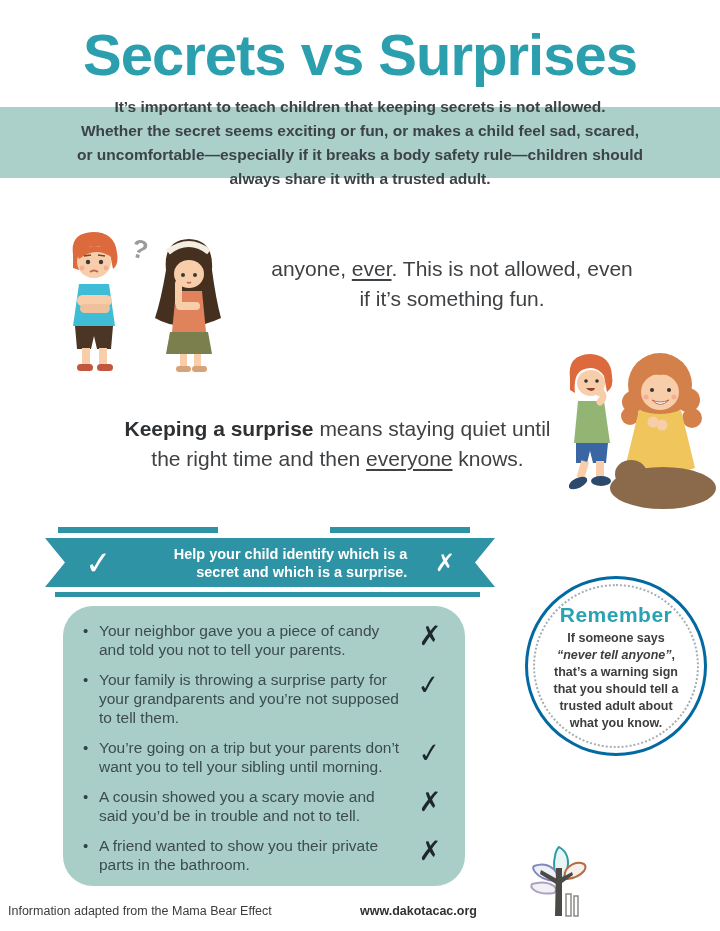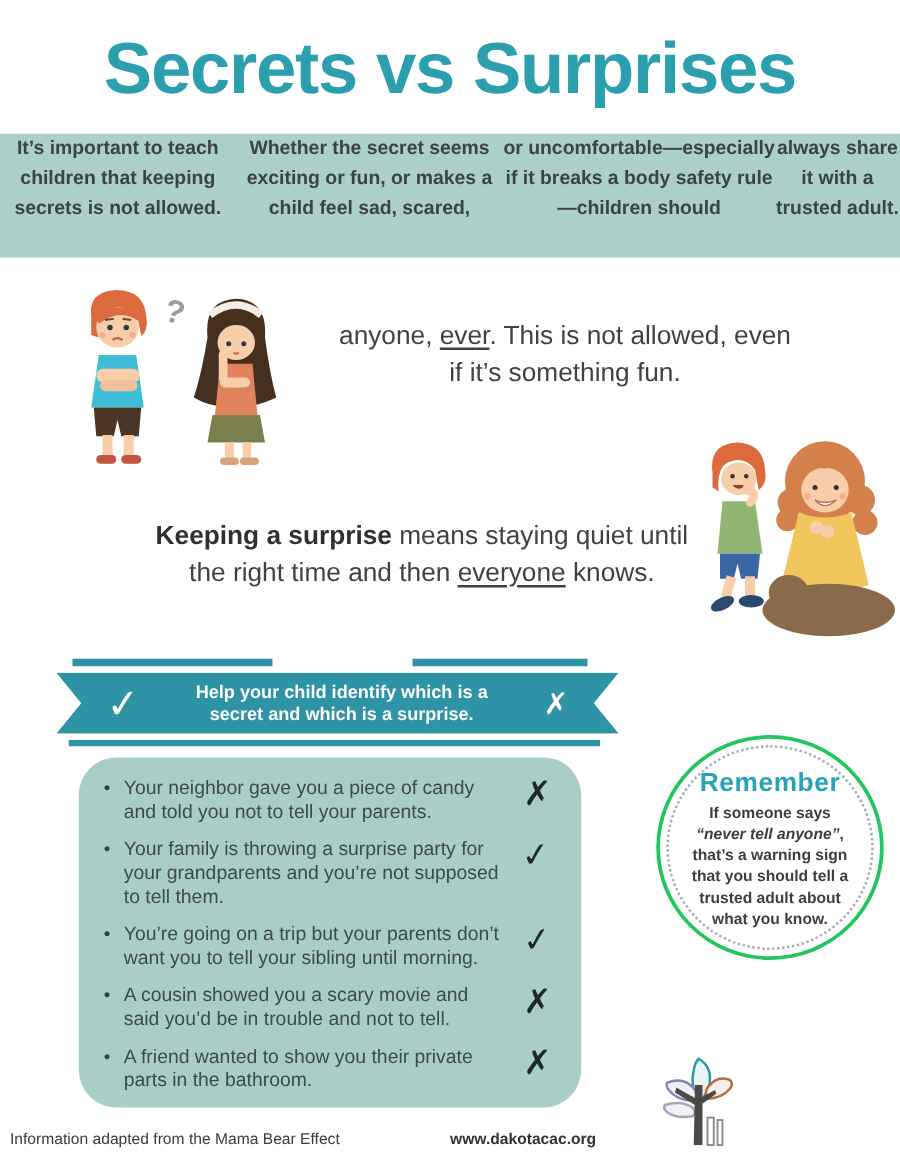--- a/index.html
+++ b/index.html
@@ -8,22 +8,22 @@
     font-family:"Liberation Sans", sans-serif;overflow:hidden;
   }
   
   .title{
     position:absolute;top:18px;left:0;width:720px;margin:0;
     text-align:center;font-size:58px;line-height:74px;font-weight:800;
     letter-spacing:-1px;color:#2B9FAD;
   }
   
   .intro-band{
-    position:absolute;top:107px;left:0;width:720px;height:99px;
-    background:#ABCFC9;display:flex;flex-direction:row;justify-content:center;
+    position:absolute;top:107px;left:0;width:720px;height:71px;
+    background:#ABCFC9;display:flex;flex-direction:column;justify-content:center;
   }
   .intro-line{
     text-align:center;font-size:15.5px;line-height:24px;font-weight:700;
     color:#3B4347;
   }
   
   .secret-text{
     position:absolute;top:254px;left:238px;width:428px;margin:0;
     text-align:center;font-size:21px;line-height:30px;color:#3F4245;
   }
@@ -44,21 +44,21 @@
   .ribbon{
     position:absolute;top:538px;left:45px;width:450px;height:49px;background:#2E93A4;
     clip-path:polygon(0 0,100% 0,calc(100% - 20px) 50%,100% 100%,0 100%,20px 50%);
     display:flex;align-items:center;color:#ffffff;
   }
   .ribbon-check{
     margin-left:40px;font-family:"DejaVu Sans",sans-serif;font-size:32px;line-height:1;
     font-weight:700;transform:rotate(-4deg);
   }
   .ribbon-text{
-    flex:1;margin:0;text-align:center;font-size:14.5px;line-height:18px;font-weight:700;
+    flex:1;margin:0;text-align:right;font-size:14.5px;line-height:18px;font-weight:700;
     max-width:268px;margin-left:auto;margin-right:auto;
   }
   .ribbon-x{
     margin-right:40px;font-family:"DejaVu Sans",sans-serif;font-size:24px;line-height:1;font-weight:700;
   }
   
   .list-box{
     position:absolute;top:606px;left:63px;width:402px;height:280px;background:#A9CEC8;
     border-radius:30px;box-sizing:border-box;padding:15px 12px 10px 20px;
   }
@@ -67,22 +67,22 @@
   .item-text{
     flex:1;margin:0;font-size:15.5px;line-height:19px;color:#3C4B50;padding-right:4px;
   }
   .mark{
     width:46px;flex:none;text-align:center;font-family:"DejaVu Sans",sans-serif;
     font-size:27px;line-height:1;color:#1E272C;font-weight:700;margin-top:1px;
   }
   .mark-check{transform:rotate(-6deg);}
   
   .remember{
-    position:absolute;top:588px;left:525px;width:182px;height:180px;box-sizing:border-box;
-    background:#ffffff;border:3px solid #22c55e;border-radius:50%;
+    position:absolute;top:576px;left:525px;width:182px;height:180px;box-sizing:border-box;
+    background:#ffffff;border:3px solid #0369a1;border-radius:50%;
   }
   .remember-dots{
     position:absolute;inset:5px;border:2px dotted #A7AEB3;border-radius:50%;
   }
   .remember-content{position:relative;text-align:center;padding-top:24px;}
   .remember-title{
     margin:0 0 3px 0;font-size:21px;font-weight:800;color:#29A2B4;letter-spacing:0.5px;
   }
   .remember-body{
     margin:0 auto;width:142px;font-size:12.5px;line-height:17px;color:#3C3E40;font-weight:600;

